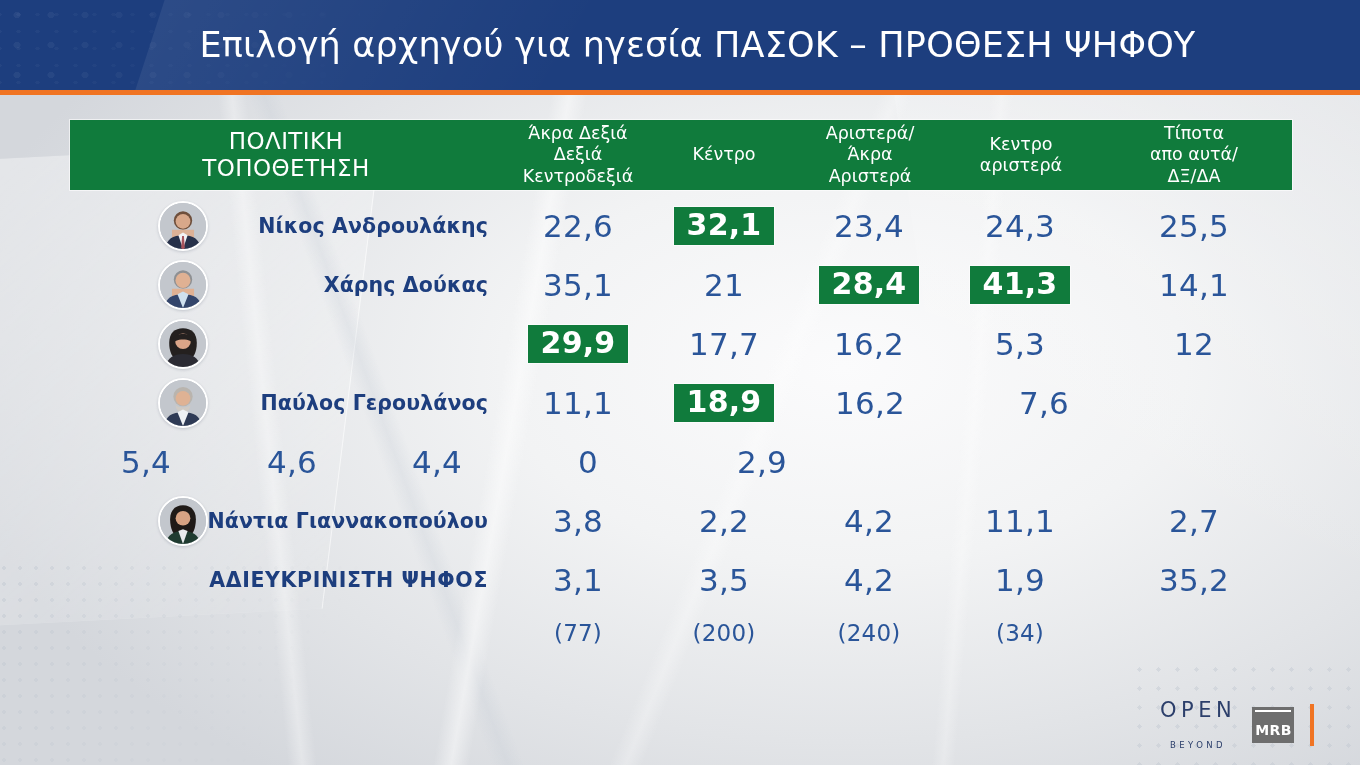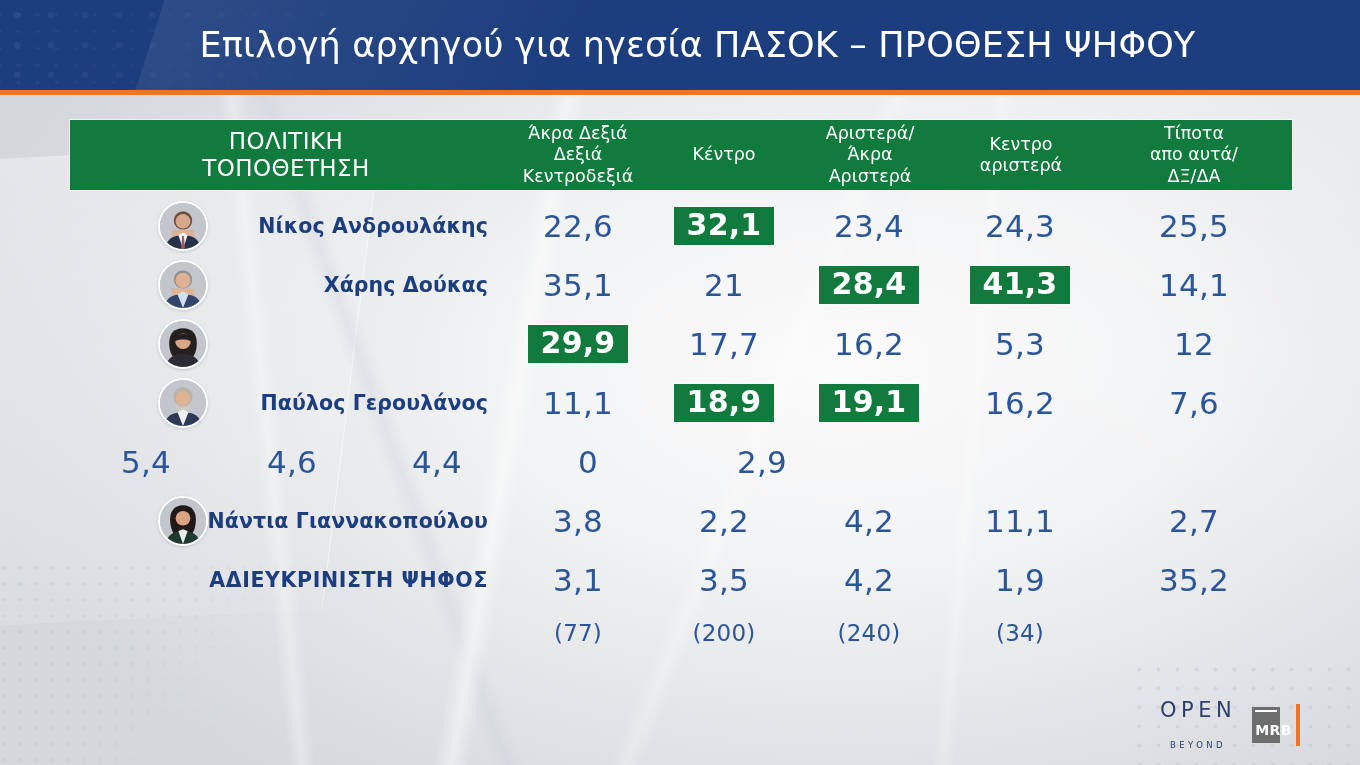--- a/index.html
+++ b/index.html
@@ -240,21 +240,21 @@
     line-height: 1;
   }
   .open-sub {
     font-size: 8.5px;
     letter-spacing: 3.4px;
     margin-top: 20px;
     line-height: 1;
     text-align: center;
   }
   .mrb-logo {
-    width: 28px;
+    width: 42px;
     background: #6e6e6e;
     padding: 3px;
     display: flex;
     flex-direction: column;
     gap: 3px;
   }
   .mrb-bar { height: 9px; background: #6e6e6e; border-top: 2px solid #fff; }
   .mrb-text {
     background: #6e6e6e;
     color: #ffffff;
@@ -443,23 +443,20 @@
               </svg>
           </div>
           <span class="pname">Παύλος Γερουλάνος</span>
         </div>
         <div class="cell-val c-far">
             <span class="val">11,1</span>
           </div>
         <div class="cell-val c-centre">
             <span class="val hi">18,9</span>
           </div>
-        <div class="cell-val c-cleft">
-            <span class="val hi">19,1</span>
-          </div>
         <div class="cell-val c-left">
             <span class="val">16,2</span>
           </div>
         <div class="cell-val c-none">
             <span class="val">7,6</span>
           </div>
       </div>
 
       <div class="drow">
         <div class="cell-val c-far">

